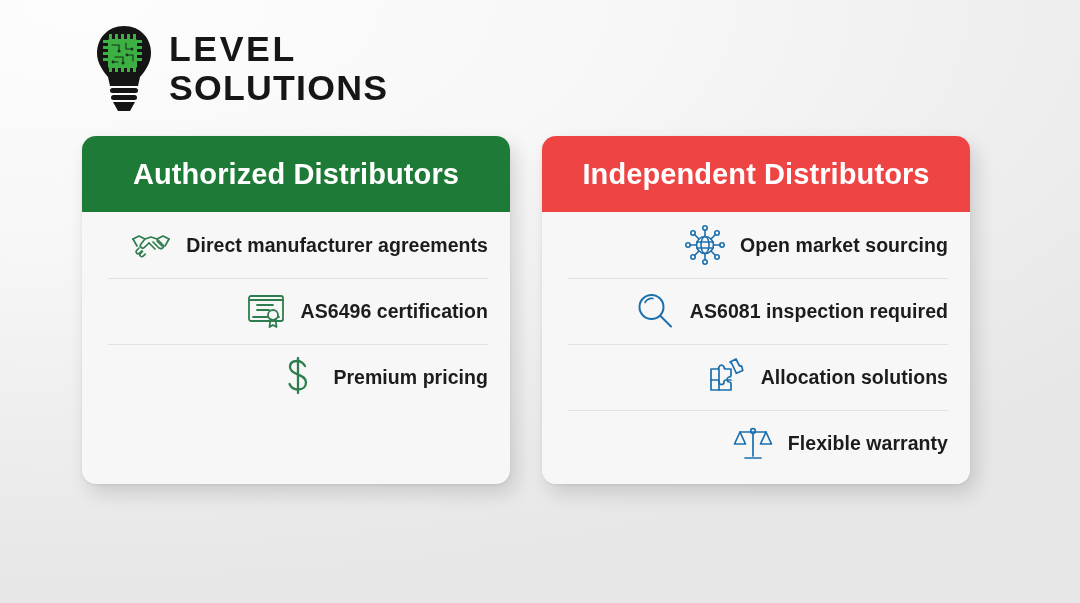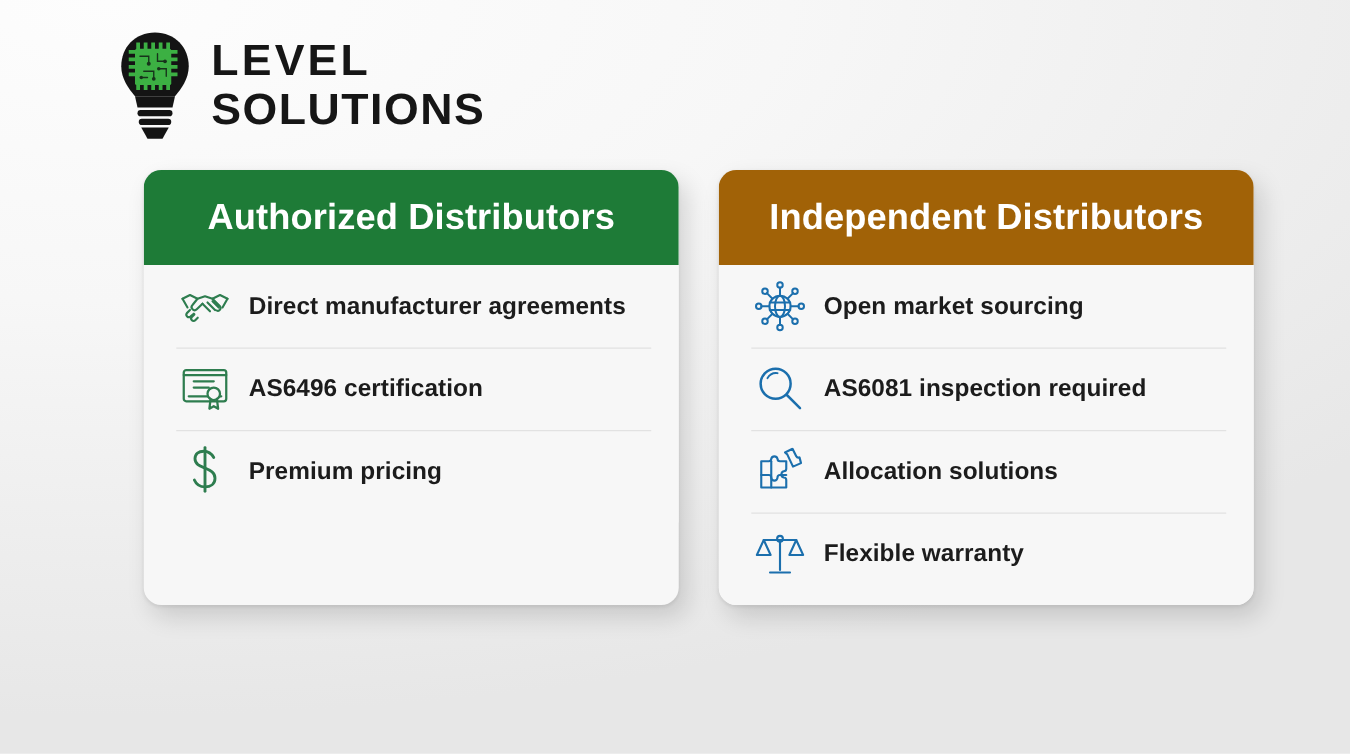--- a/index.html
+++ b/index.html
@@ -41,21 +41,21 @@
     font-stretch: condensed;
     transform: scaleX(1.02);
     transform-origin: left center;
   }
   .logo-line-1 { font-size: 35px; letter-spacing: 2.5px; }
   .logo-line-2 { font-size: 35px; letter-spacing: 1.2px; margin-top: 5px; }
 
   
   .cards {
     position: absolute;
-    left: 115px;
+    left: 82px;
     top: 136px;
     display: flex;
     gap: 32px;
   }
   .card {
     width: 428px;
     border-radius: 14px;
     background: #f7f7f7;
     box-shadow: 6px 9px 20px rgba(0,0,0,0.14), 0 1px 3px rgba(0,0,0,0.07);
     overflow: hidden;
@@ -66,32 +66,33 @@
     height: 76px;
     display: flex;
     align-items: center;
     justify-content: center;
     color: #ffffff;
     font-size: 29px;
     font-weight: 700;
     letter-spacing: 0.1px;
   }
   .card-header.green { background: #1e7b37; }
-  .card-header.blue  { background: #a16207; }
+  .card-header.blue  { background: #ef4444; }
 
   .card-body {
     background: #f7f7f7;
     padding: 0 0 8px 0;
   }
   .row {
     height: 66px;
     display: flex;
     align-items: center;
     padding: 0 22px 0 26px;
     position: relative;
+    justify-content: flex-end;
   }
   .row + .row::before {
     content: "";
     position: absolute;
     left: 26px;
     right: 22px;
     top: 0;
     height: 1px;
     background: #e2e2e2;
   }

